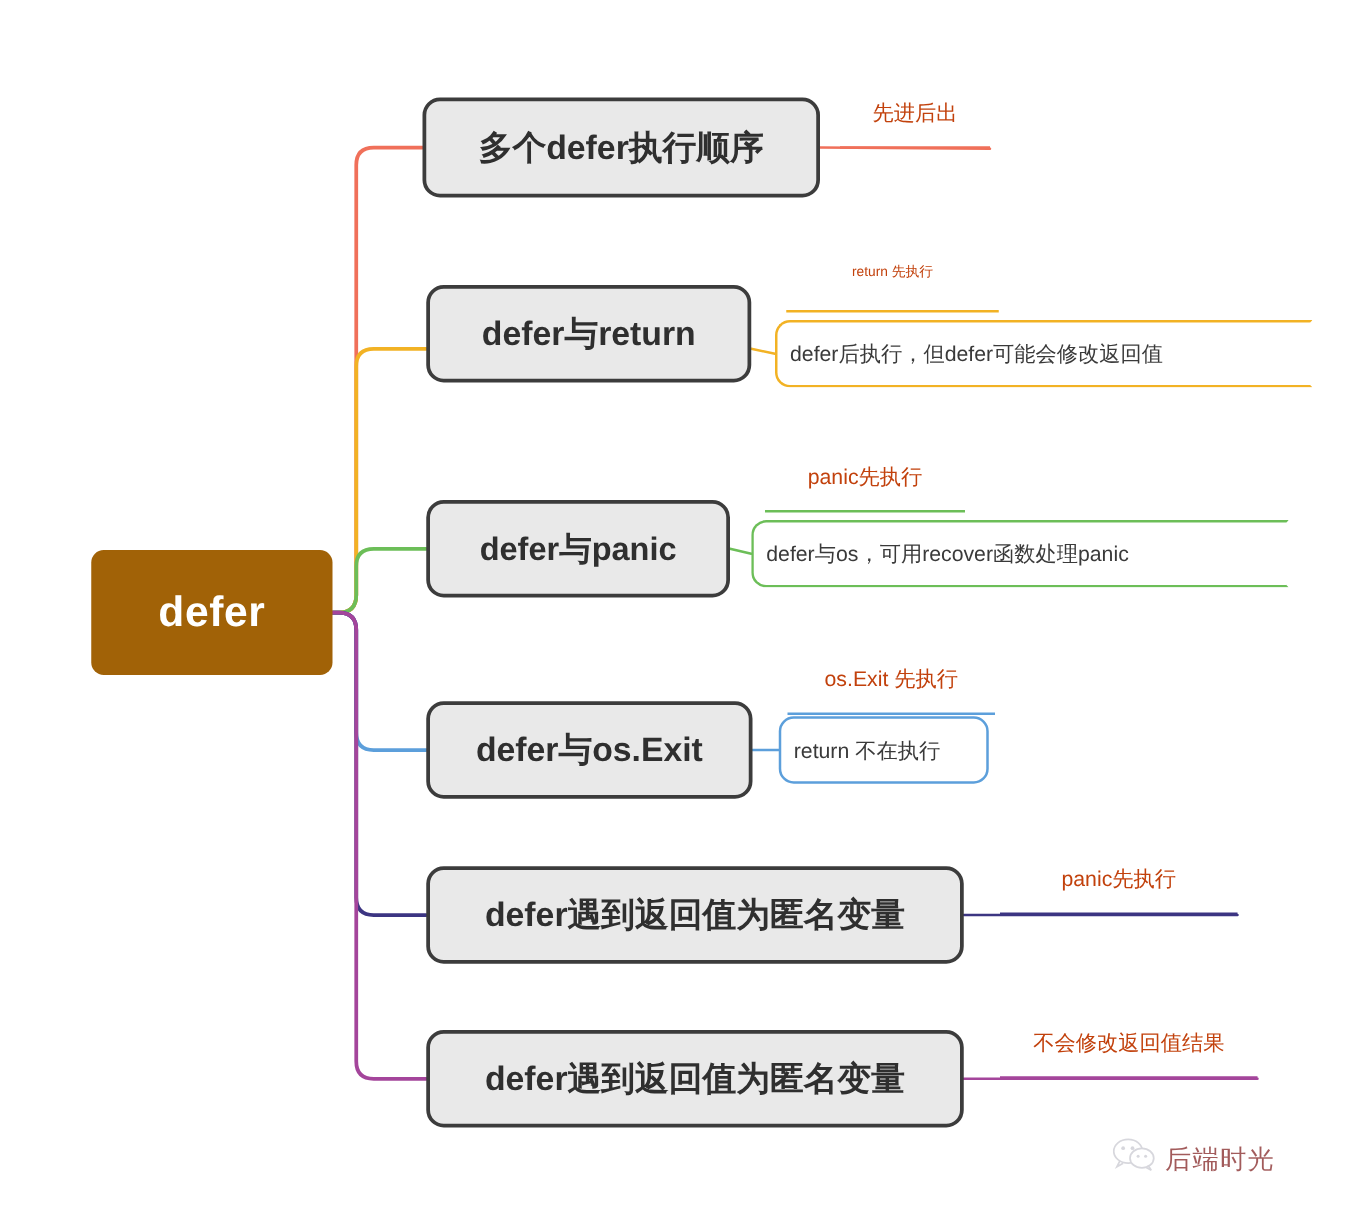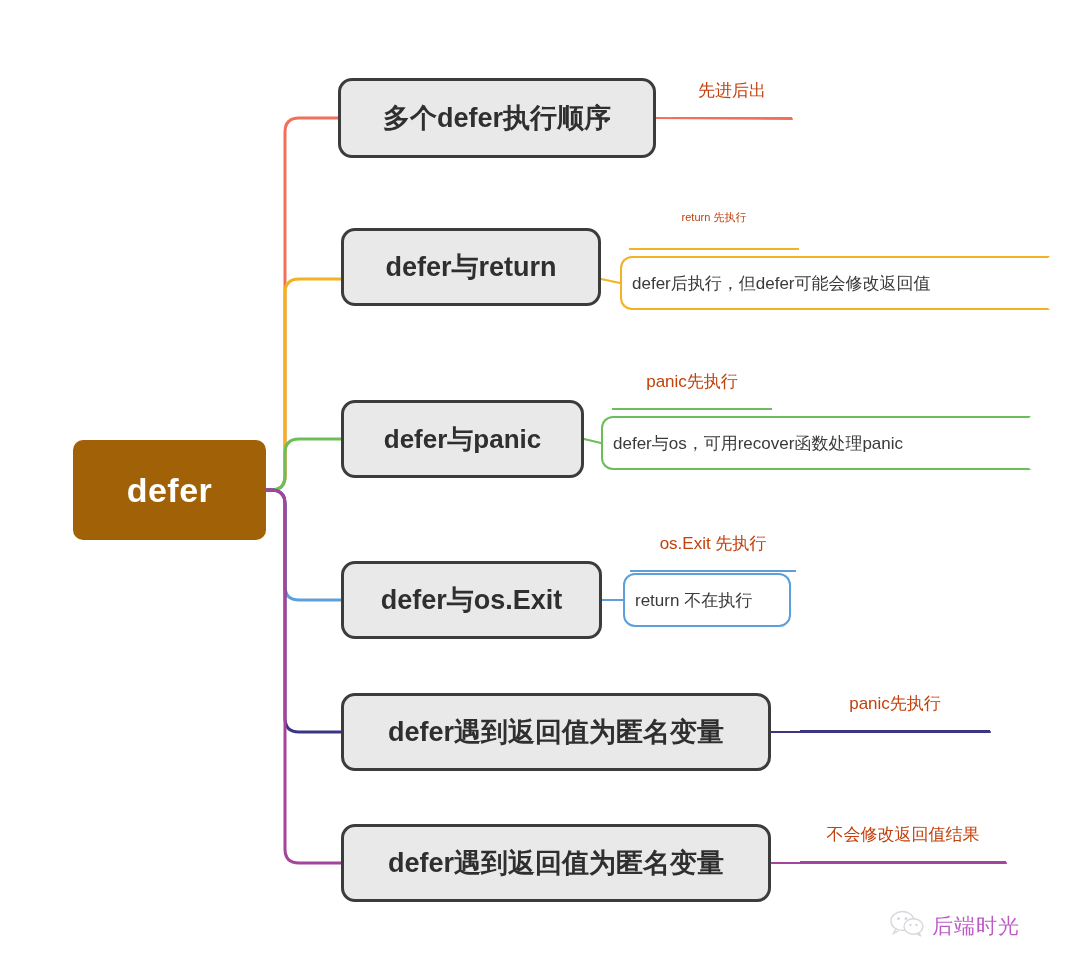--- a/index.html
+++ b/index.html
@@ -99,21 +99,21 @@
   }
   
   .watermark {
     position: absolute;
     display: flex;
     align-items: center;
     gap: 8px;
     opacity: 0.72;
   }
   .watermark .wm-text {
-    color: #a21caf;
+    color: #7f1d1d;
     font-size: 21px;
     letter-spacing: 1px;
     white-space: nowrap;
   }
   .watermark .wm-icon {
     display: block;
   }
 </style>
 </head>
 <body>

